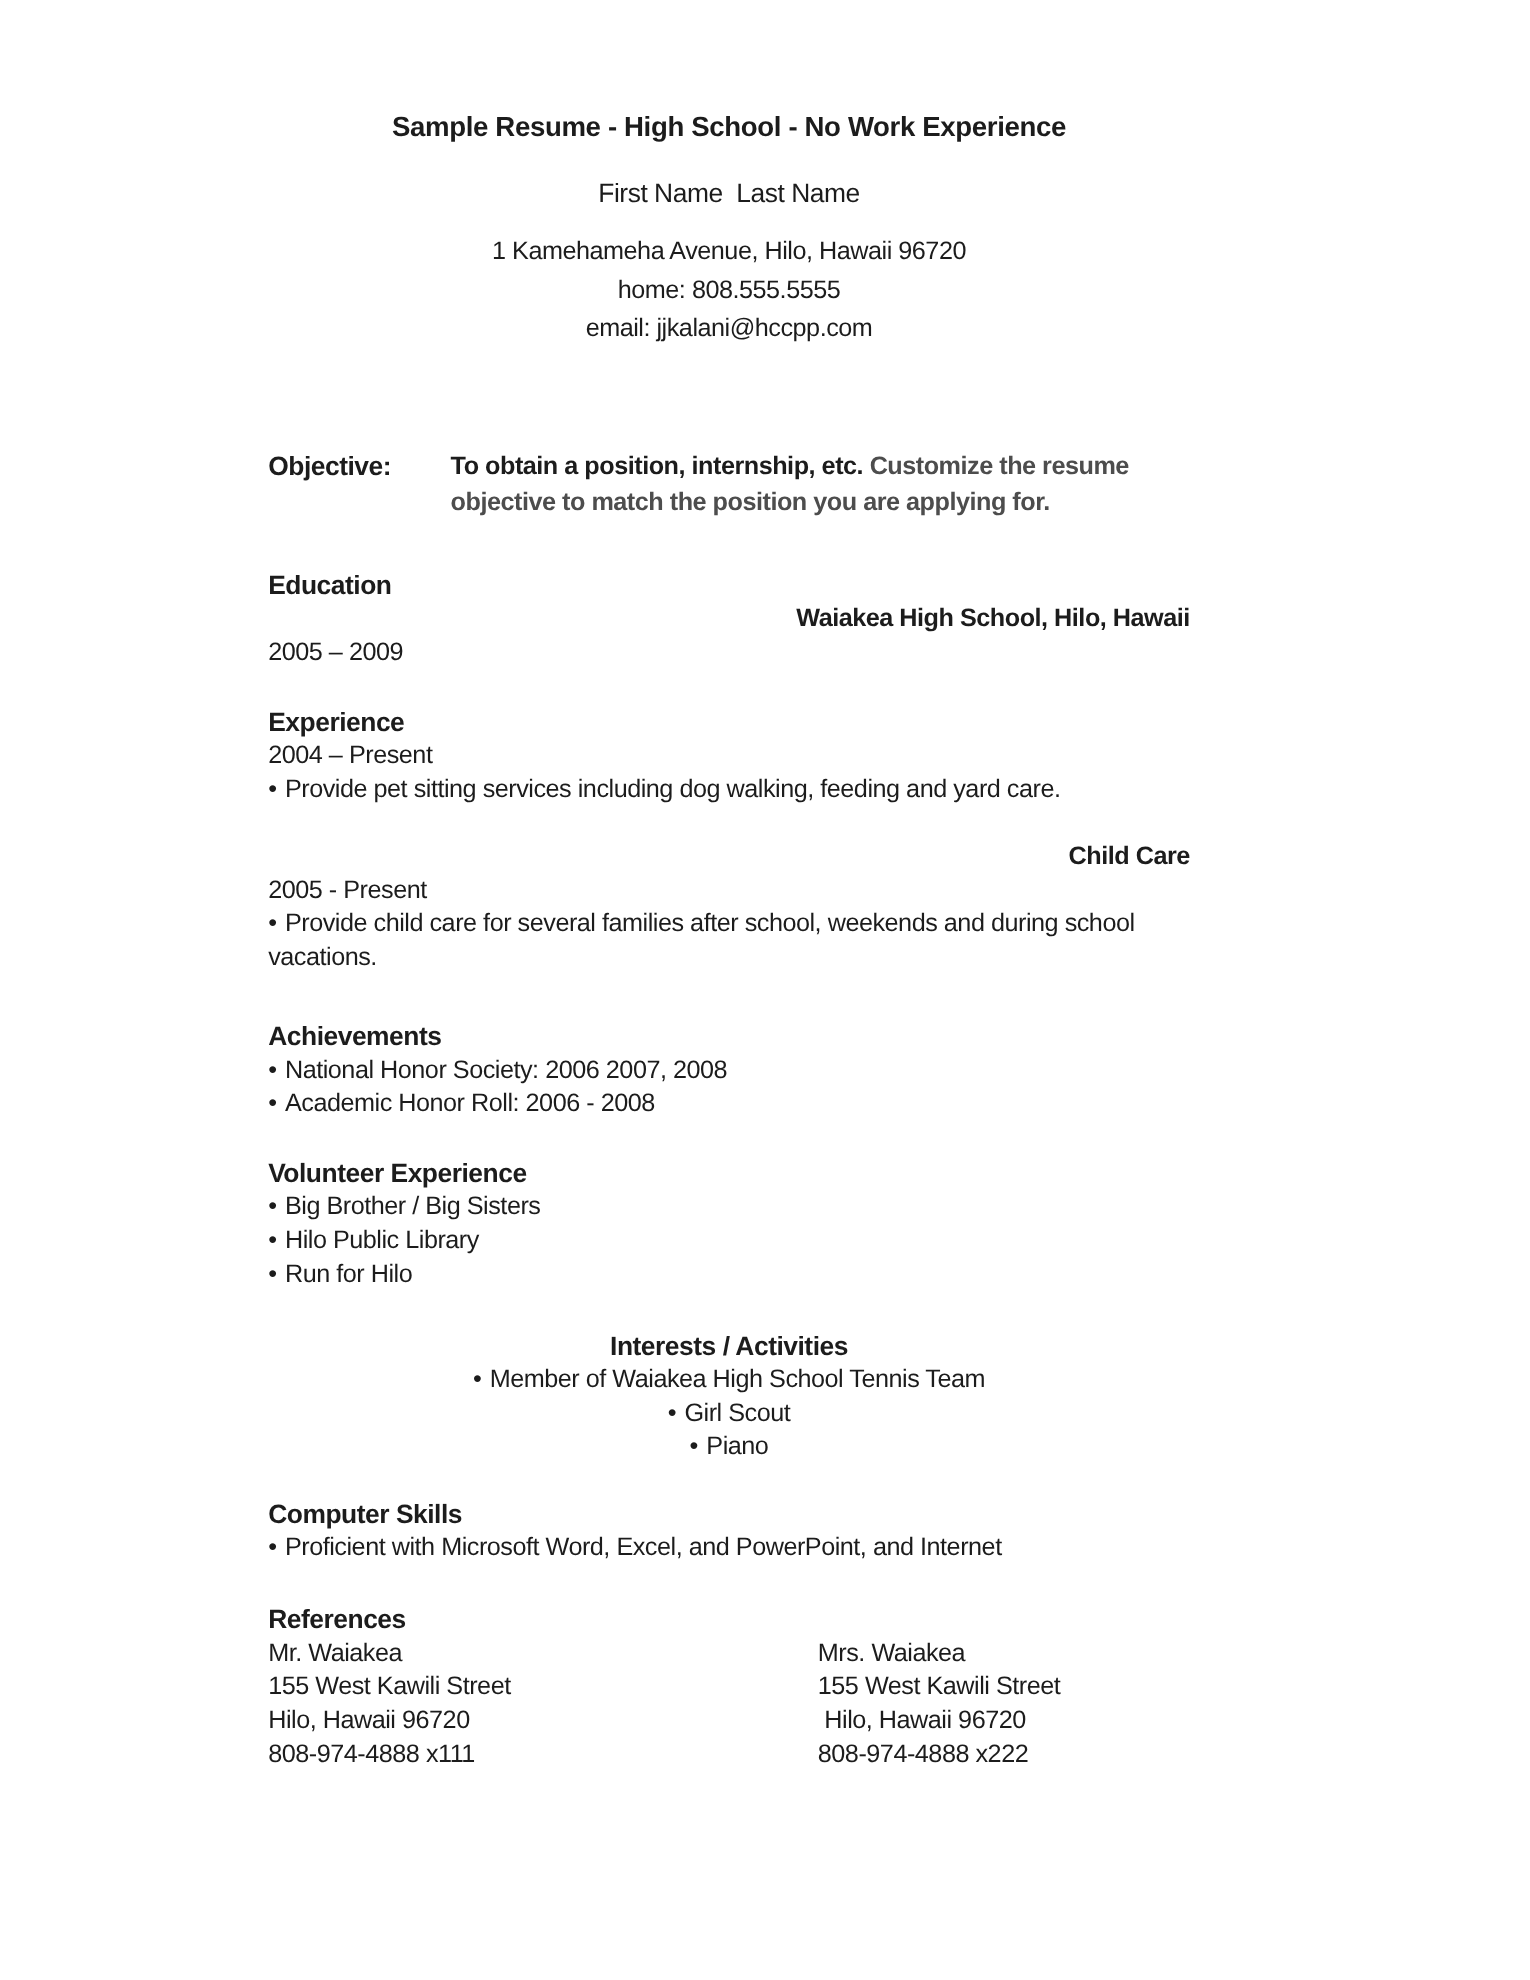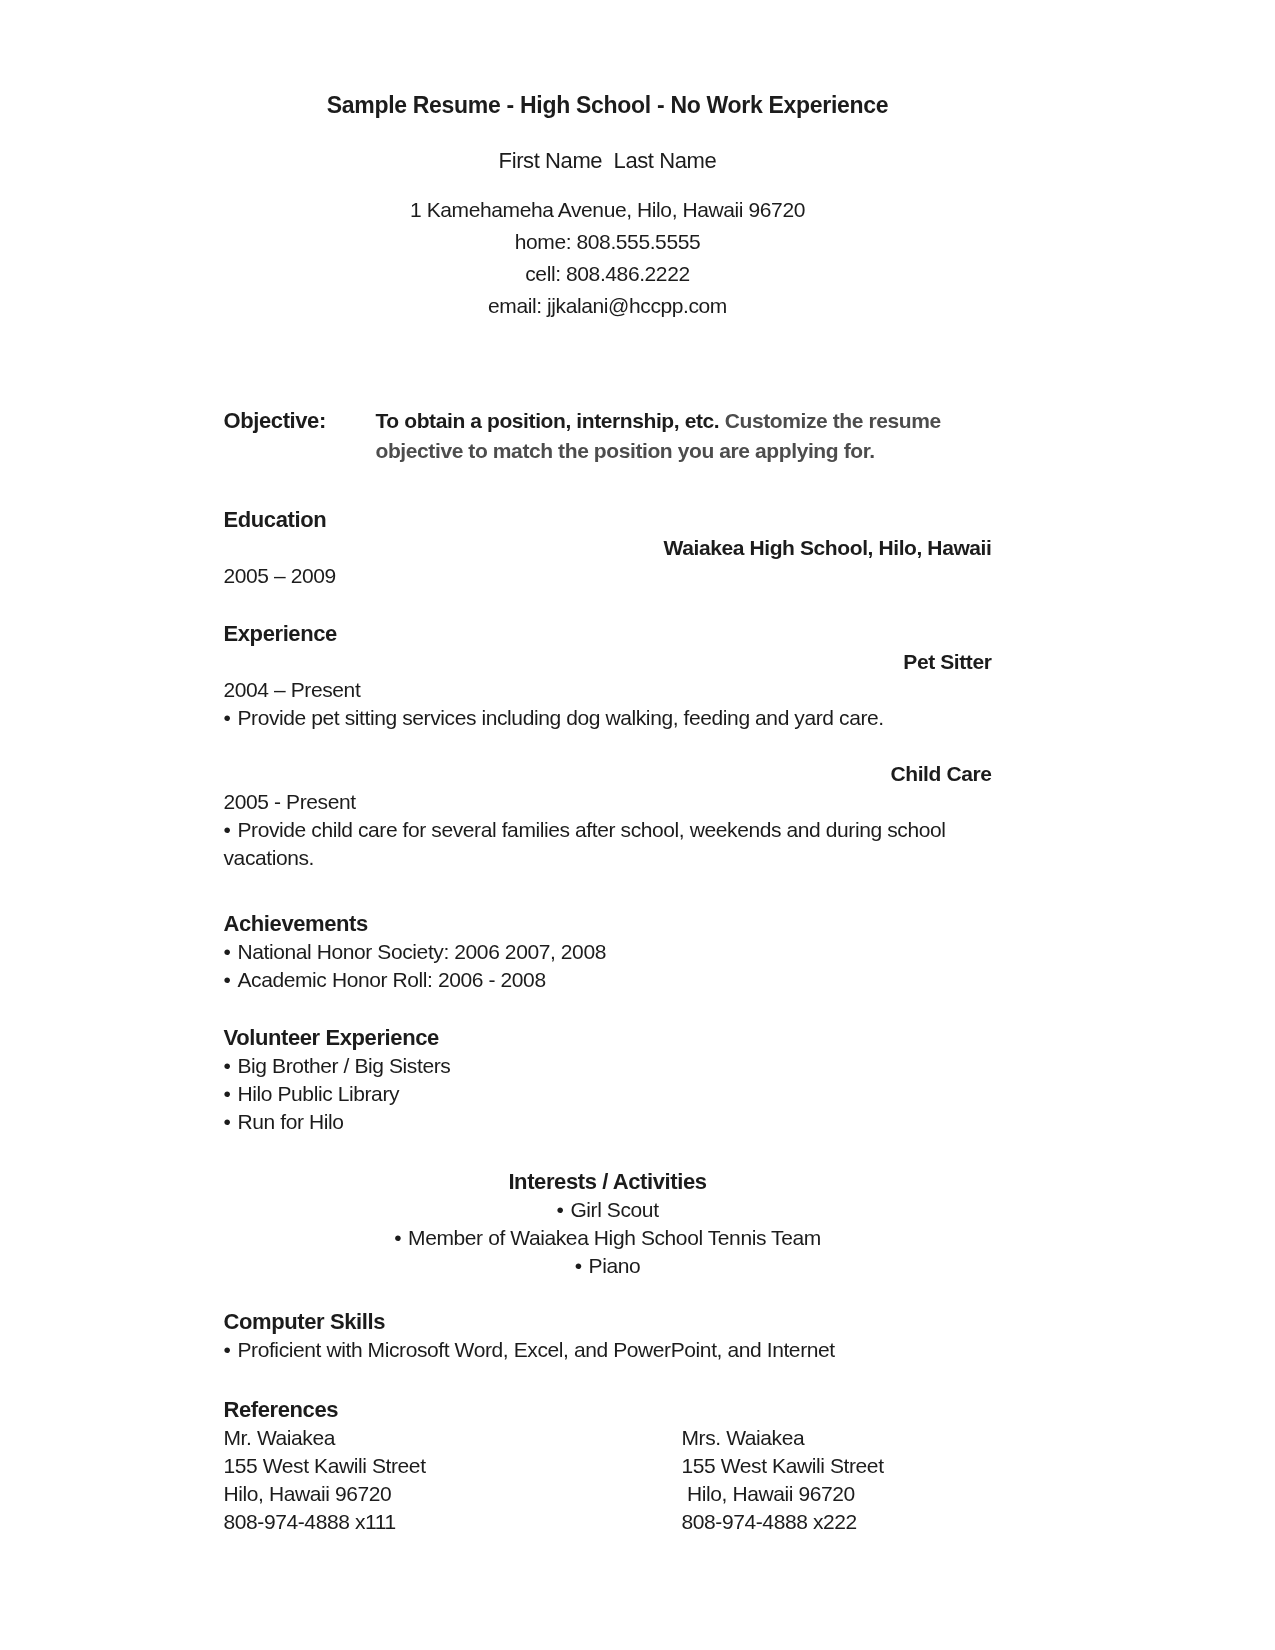--- a/index.html
+++ b/index.html
@@ -71,38 +71,36 @@
 
 <div class="page">
 
   <div class="center doc-title">Sample Resume - High School - No Work Experience</div>
 
   <div class="center person-name">First Name  Last Name</div>
 
   <div class="center contact-block">
     <div class="line">1 Kamehameha Avenue, Hilo, Hawaii 96720</div>
     <div class="line">home: 808.555.5555</div>
-    <div class="line">cell: 808.486.2222</div>
     <div class="line">email: jjkalani@hccpp.com</div>
   </div>
 
   <div class="objective-block">
     <span class="objective-label">Objective:</span>
     <div class="objective-text"><span>To obtain a position, internship, etc. </span><span class="muted">Customize the resume objective to match the position you are applying for.</span></div>
   </div>
 
   <div class="section gap-edu">
     <div class="h">Education</div>
     <div class="line sub-h">Waiakea High School, Hilo, Hawaii</div>
     <div class="line">2005 – 2009</div>
   </div>
 
   <div class="section">
     <div class="h">Experience</div>
-    <div class="line sub-h">Pet Sitter</div>
     <div class="line">2004 – Present</div>
     <div class="bullet-line"><span class="blt">•</span><span>Provide pet sitting services including dog walking, feeding and yard care.</span></div>
     <div class="subsection">
       <div class="line sub-h">Child Care</div>
       <div class="line">2005 - Present</div>
       <div class="bullet-line"><span class="blt">•</span><span>Provide child care for several families after school, weekends and during school vacations.</span></div>
     </div>
   </div>
 
   <div class="section gap-lg">
@@ -113,22 +111,22 @@
 
   <div class="section">
     <div class="h">Volunteer Experience</div>
     <div class="bullet-line"><span class="blt">•</span><span>Big Brother / Big Sisters</span></div>
     <div class="bullet-line"><span class="blt">•</span><span>Hilo Public Library</span></div>
     <div class="bullet-line"><span class="blt">•</span><span>Run for Hilo</span></div>
   </div>
 
   <div class="section gap-int">
     <div class="h">Interests / Activities</div>
+    <div class="bullet-line"><span class="blt">•</span><span>Member of Waiakea High School Tennis Team</span></div>
     <div class="bullet-line"><span class="blt">•</span><span>Girl Scout</span></div>
-    <div class="bullet-line"><span class="blt">•</span><span>Member of Waiakea High School Tennis Team</span></div>
     <div class="bullet-line"><span class="blt">•</span><span>Piano</span></div>
   </div>
 
   <div class="section subsection">
     <div class="h">Computer Skills</div>
     <div class="bullet-line"><span class="blt">•</span><span>Proficient with Microsoft Word, Excel, and PowerPoint, and Internet</span></div>
   </div>
 
   <div class="section gap-ref">
     <div class="h">References</div>

